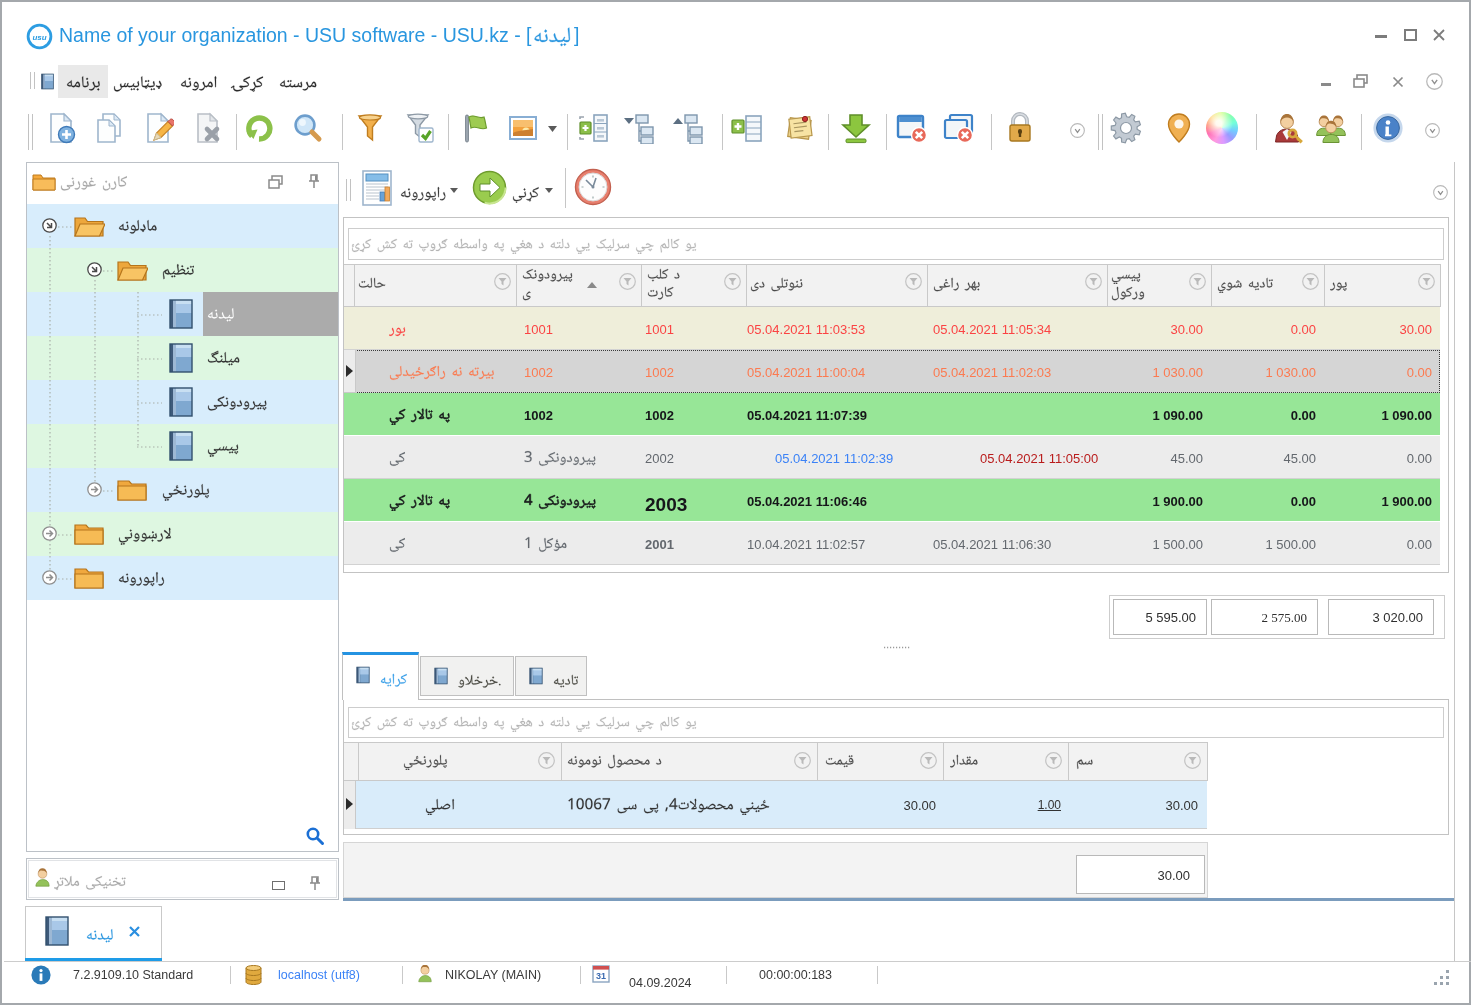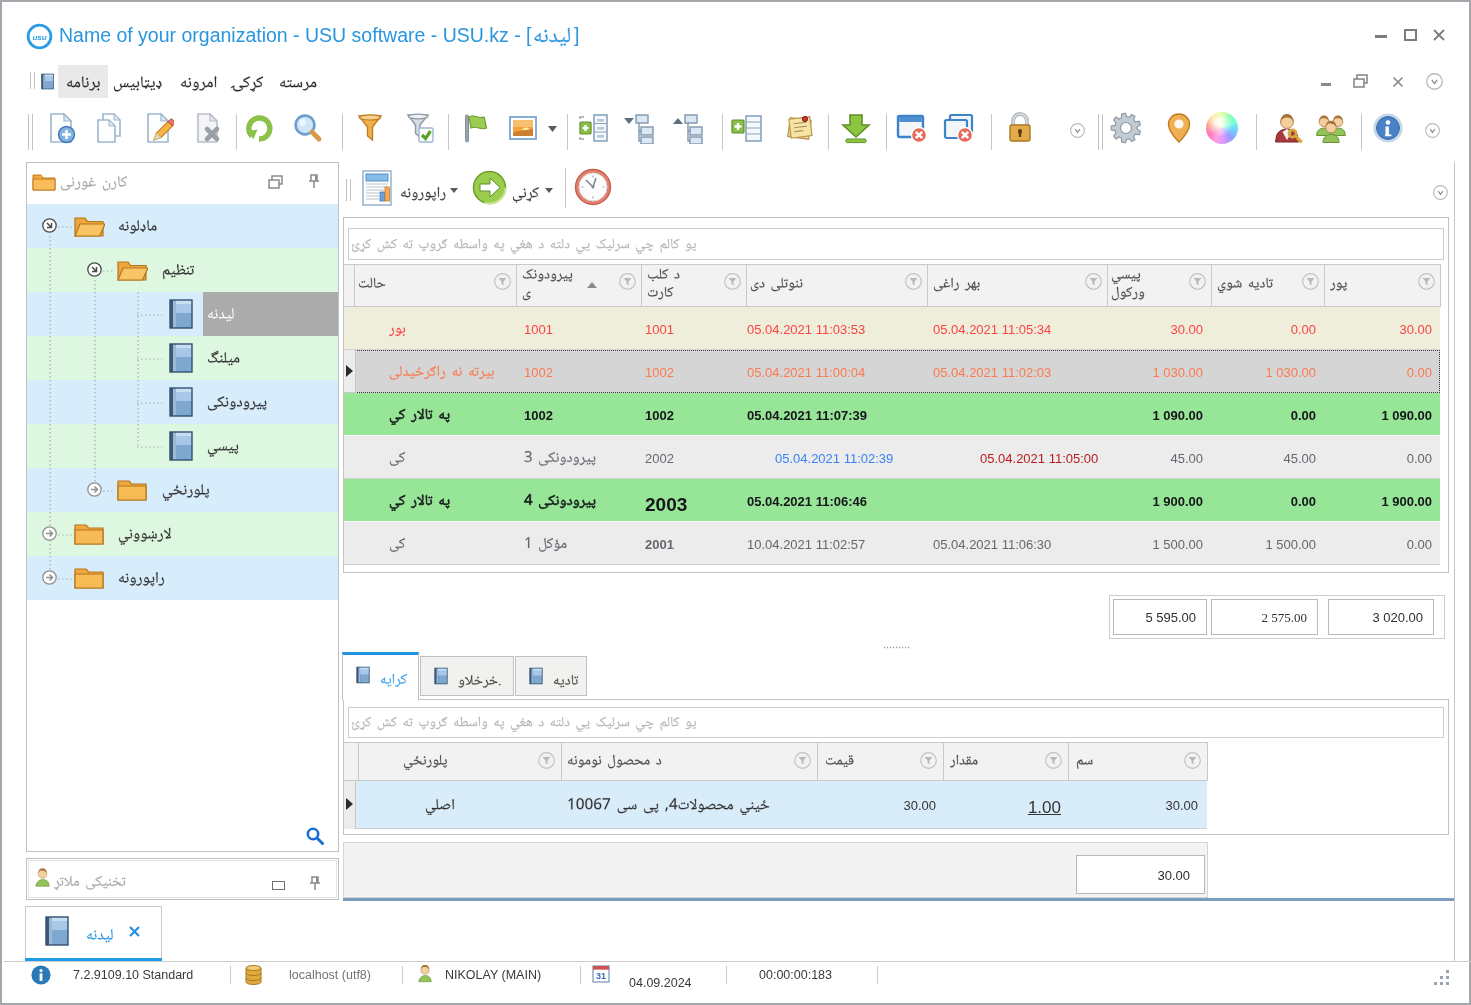--- a/index.html
+++ b/index.html
@@ -762,21 +762,21 @@
 <svg class="ab" style="left:344px;top:796px" width="7" height="12" viewBox="0 0 7 12">
         <path d="M0 0l7 6-7 6z" fill="#2b2b2b"></path>
       </svg>
 <svg class="ab" style="left:423.0px;top:792.7px" width="29.9" height="20.8" viewBox="0 -213 391 272">
         <use href="#L_asli" fill="#333" stroke="#333" stroke-width="2.5"></use>
       </svg>
 <svg class="ab" style="left:565.0px;top:792.7px" width="202.7" height="20.8" viewBox="0 -213 2650 272">
         <use href="#L_product" fill="#333" stroke="#333" stroke-width="2.5"></use>
       </svg>
 <div class="ab t" style="right:533px;left:auto;top:796px;font-size:13px;color:#333;">30.00</div>
-<div class="ab t" style="right:408px;left:auto;top:796px;font-size:17px;color:#333;text-decoration:underline;">1.00</div>
+<div class="ab t" style="right:408px;left:auto;top:796px;font-size:12px;color:#333;text-decoration:underline;">1.00</div>
 <div class="ab t" style="right:271px;left:auto;top:796px;font-size:13px;color:#333;">30.00</div>
 <div class="ab" style="left:341px;top:840px;width:865px;height:56px;background:#f3f3f3;border:1px solid #d5d5d5"></div>
 <div class="ab" style="left:1074px;top:853px;width:129px;height:39px;border:1px solid #b9b9b9;background:#fff"></div>
 <div class="ab t" style="right:279px;left:auto;top:866px;font-size:13px;color:#2f2f2f;">30.00</div>
 <div class="ab" style="left:341px;top:896px;width:1111px;height:3px;background:#7b9cbd"></div>
 <div class="ab" style="left:1452px;top:160px;width:1px;height:799px;background:#c6c6c6"></div>
 <div class="ab" style="left:23px;top:904px;width:137px;height:52px;background:#fff;border:1px solid #c9c9c9;border-bottom:none"></div>
 <svg class="ab" style="left:39px;top:913px" width="32" height="32" viewBox="0 0 32 32">
         <rect x="5" y="2" width="8" height="28" fill="#3e5a7a"></rect>
         <rect x="8" y="2" width="3" height="28" fill="#9db8d4"></rect>
@@ -797,21 +797,21 @@
         <circle cx="10" cy="10" r="9.6" fill="#2a7ab8"></circle>
         <circle cx="10" cy="5.6" r="1.6" fill="#fff"></circle>
         <rect x="8.6" y="8.4" width="2.8" height="7.5" fill="#fff"></rect>
       </svg>
 <div class="ab t" style="left:71px;top:966px;font-size:12.5px;color:#3a3a3a;">7.2.9109.10 Standard</div>
 <svg class="ab" style="left:243px;top:963px" width="17" height="20" viewBox="0 0 17 20">
         <path d="M1 3v14c0 1.4 3.4 2.5 7.5 2.5S16 18.4 16 17V3" fill="#e0a93e" stroke="#a87820"></path>
         <ellipse cx="8.5" cy="3" rx="7.5" ry="2.5" fill="#f3cc7a" stroke="#a87820"></ellipse>
         <path d="M1 8c0 1.4 3.4 2.5 7.5 2.5S16 9.4 16 8M1 13c0 1.4 3.4 2.5 7.5 2.5s7.5-1.1 7.5-2.5" fill="none" stroke="#a87820"></path>
       </svg>
-<div class="ab t" style="left:278px;top:966px;font-size:12.5px;color:#737373;padding-left:9px;">localhost (utf8)</div>
+<div class="ab t" style="left:267px;top:966px;font-size:12.5px;color:#3b82f6;padding-left:9px;">localhost (utf8)</div>
 <svg class="ab" style="left:414px;top:963px" width="18" height="19" viewBox="0 0 32 34">
         <path d="M4.799999999999999 30.0c0-5 4.800000000000001 -11.200000000000001 11.200000000000001 -11.200000000000001s11.200000000000001 3.2 11.200000000000001 11.200000000000001z" fill="#94c25a" stroke="#6a9434" stroke-width="1"></path>
         <circle cx="16" cy="9.2" r="7.359999999999999" fill="#f3cfa0" stroke="#b98a55" stroke-width="0.9"></circle>
         <path d="M8.64 8.239999999999998c0-5.760000000000001 3.2-8.64 7.359999999999999-8.64s7.359999999999999 2.8800000000000003 7.359999999999999 8.64c-2.4000000000000004-3.5200000000000005-4.16-4.4799999999999995-7.359999999999999-4.4799999999999995s-4.960000000000001-0.96-7.359999999999999 4.4799999999999995z" fill="#a9743a"></path>
       </svg>
 <div class="ab t" style="left:443px;top:966px;font-size:12.5px;color:#3a3a3a;">NIKOLAY (MAIN)</div>
 <svg class="ab" style="left:590px;top:963px" width="18" height="18" viewBox="0 0 18 18">
         <rect x="1" y="1" width="16" height="16" fill="#fff" stroke="#8aa4c0" stroke-width="1.4"></rect>
         <rect x="1" y="1" width="16" height="3.6" fill="#d05050"></rect>
         <text x="9" y="13.6" font-size="9" font-weight="bold" fill="#3a6ab0" text-anchor="middle" font-family="Liberation Sans">31</text>

